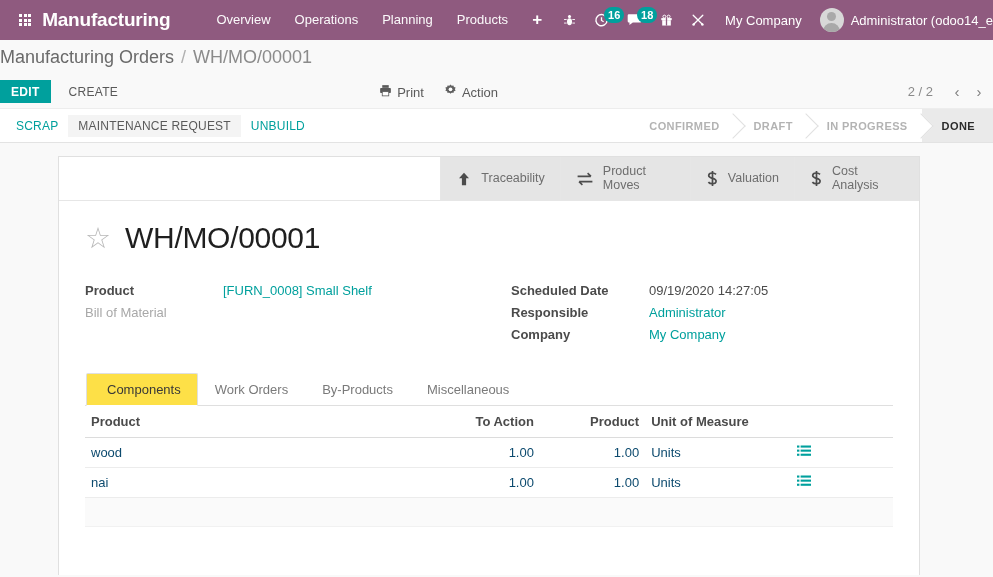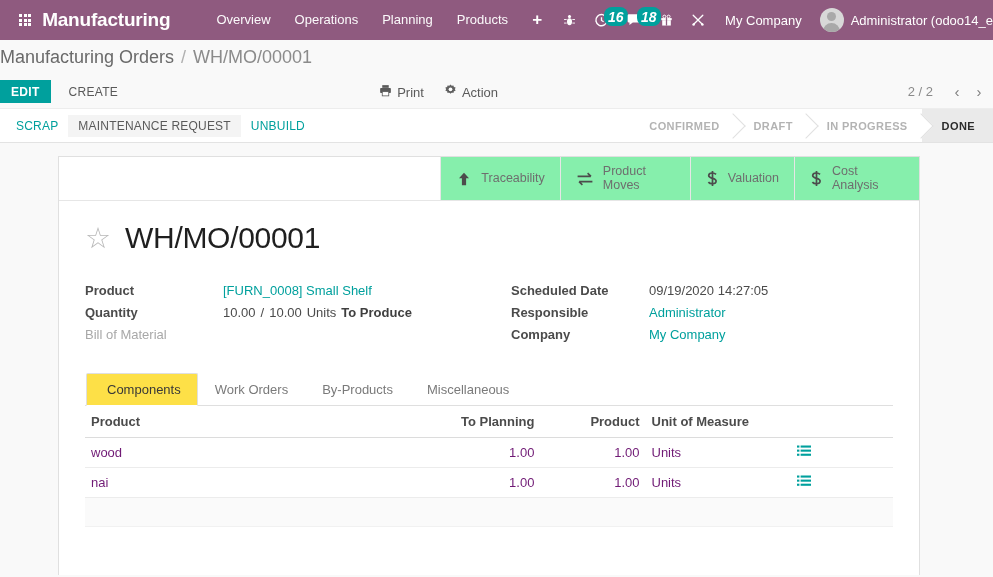--- a/index.html
+++ b/index.html
@@ -80,28 +80,27 @@
     padding: 0 9px;
     cursor: pointer;
     color: #ffffff;
   }
   .sys-icon svg { display: block; }
   .badge {
     position: absolute;
     top: 7px; left: 19px;
     background: #00a09d;
     color: #ffffff;
-    font-size: 14px;
+    font-size: 11px;
     font-weight: bold;
     line-height: 1;
     padding: 2.5px 4px 2.5px 4px;
     border-radius: 8px;
     min-width: 15px;
     text-align: left;
-    font-style: italic;
   }
   .company-name {
     color: #ffffff;
     font-size: 13px;
     padding: 0 11px;
     cursor: pointer;
     white-space: nowrap;
   }
   .user-menu {
     display: flex;
@@ -301,21 +300,21 @@
   .smart-spacer { flex: 1; border-right: 1px solid #e6e6e6; }
   .smart-btn {
     display: flex;
     align-items: center;
     gap: 9px;
     padding: 0 15px;
     border-right: 1px solid #e6e6e6;
     color: #6e6e6e;
     font-size: 12.5px;
     cursor: pointer;
-    background: #86efac;
+    background: #e5e5e5;
   }
   .smart-btn:last-child { border-right: none; }
   .smart-btn .sb-icon {
     color: #4c4c4c;
     display: flex;
     align-items: center;
     font-size: 17px;
   }
   .smart-label { line-height: 1.1; max-width: 72px; }
 
@@ -401,21 +400,21 @@
     text-align: left;
     padding: 8px 6px;
     border-bottom: 1px solid #dcdcdc;
     white-space: nowrap;
     font-size: 13px;
   }
   table.o-list thead th.num { text-align: right; }
   table.o-list tbody td {
     padding: 7px 6px;
     border-bottom: 1px solid #ececec;
-    color: #701a75;
+    color: #0c4a6e;
   }
   table.o-list tbody td.num { text-align: right; }
   table.o-list tbody tr.empty td {
     height: 29px;
     background: #fafafa;
     border-bottom: 1px solid #f1f1f1;
   }
   .col-prod { width: 330px; }
   .col-toconsume { width: 160px; }
   .col-consumed { width: 110px; }
@@ -615,26 +614,20 @@
       </div>
 
       <div class="fields-grid">
 
         <div class="field-col">
           <div class="field-row">
             <span class="field-label">Product</span>
             <span class="field-value link">[FURN_0008] Small Shelf</span>
           </div>
 
-          <div class="field-row">
-            <span class="field-label">Quantity</span>
-            <span class="field-value">
-              <span>10.00</span><span class="qty-sep">/</span><span>10.00</span><span class="qty-unit">Units</span><span class="qty-strong">To Produce</span>
-            </span>
-          </div>
 
           <div class="field-row">
             <span class="field-label muted">Bill of Material</span>
             <span class="field-value"></span>
           </div>
         </div>
 
         <div class="field-col right">
           <div class="field-row">
             <span class="field-label">Scheduled Date</span>
@@ -656,21 +649,21 @@
           <div class="tab active">Components</div>
           <div class="tab">Work Orders</div>
           <div class="tab">By-Products</div>
           <div class="tab">Miscellaneous</div>
         </div>
 
         <table class="o-list">
           <thead>
             <tr>
               <th class="col-prod">Product</th>
-              <th class="col-toconsume num">To Planning</th>
+              <th class="col-toconsume num">To Action</th>
               <th class="col-consumed num">Product</th>
               <th class="col-uom">Unit of Measure</th>
               <th class="col-act"></th>
             </tr>
           </thead>
           <tbody>
             <tr>
               <td>wood</td>
               <td class="num">1.00</td>
               <td class="num">1.00</td>

